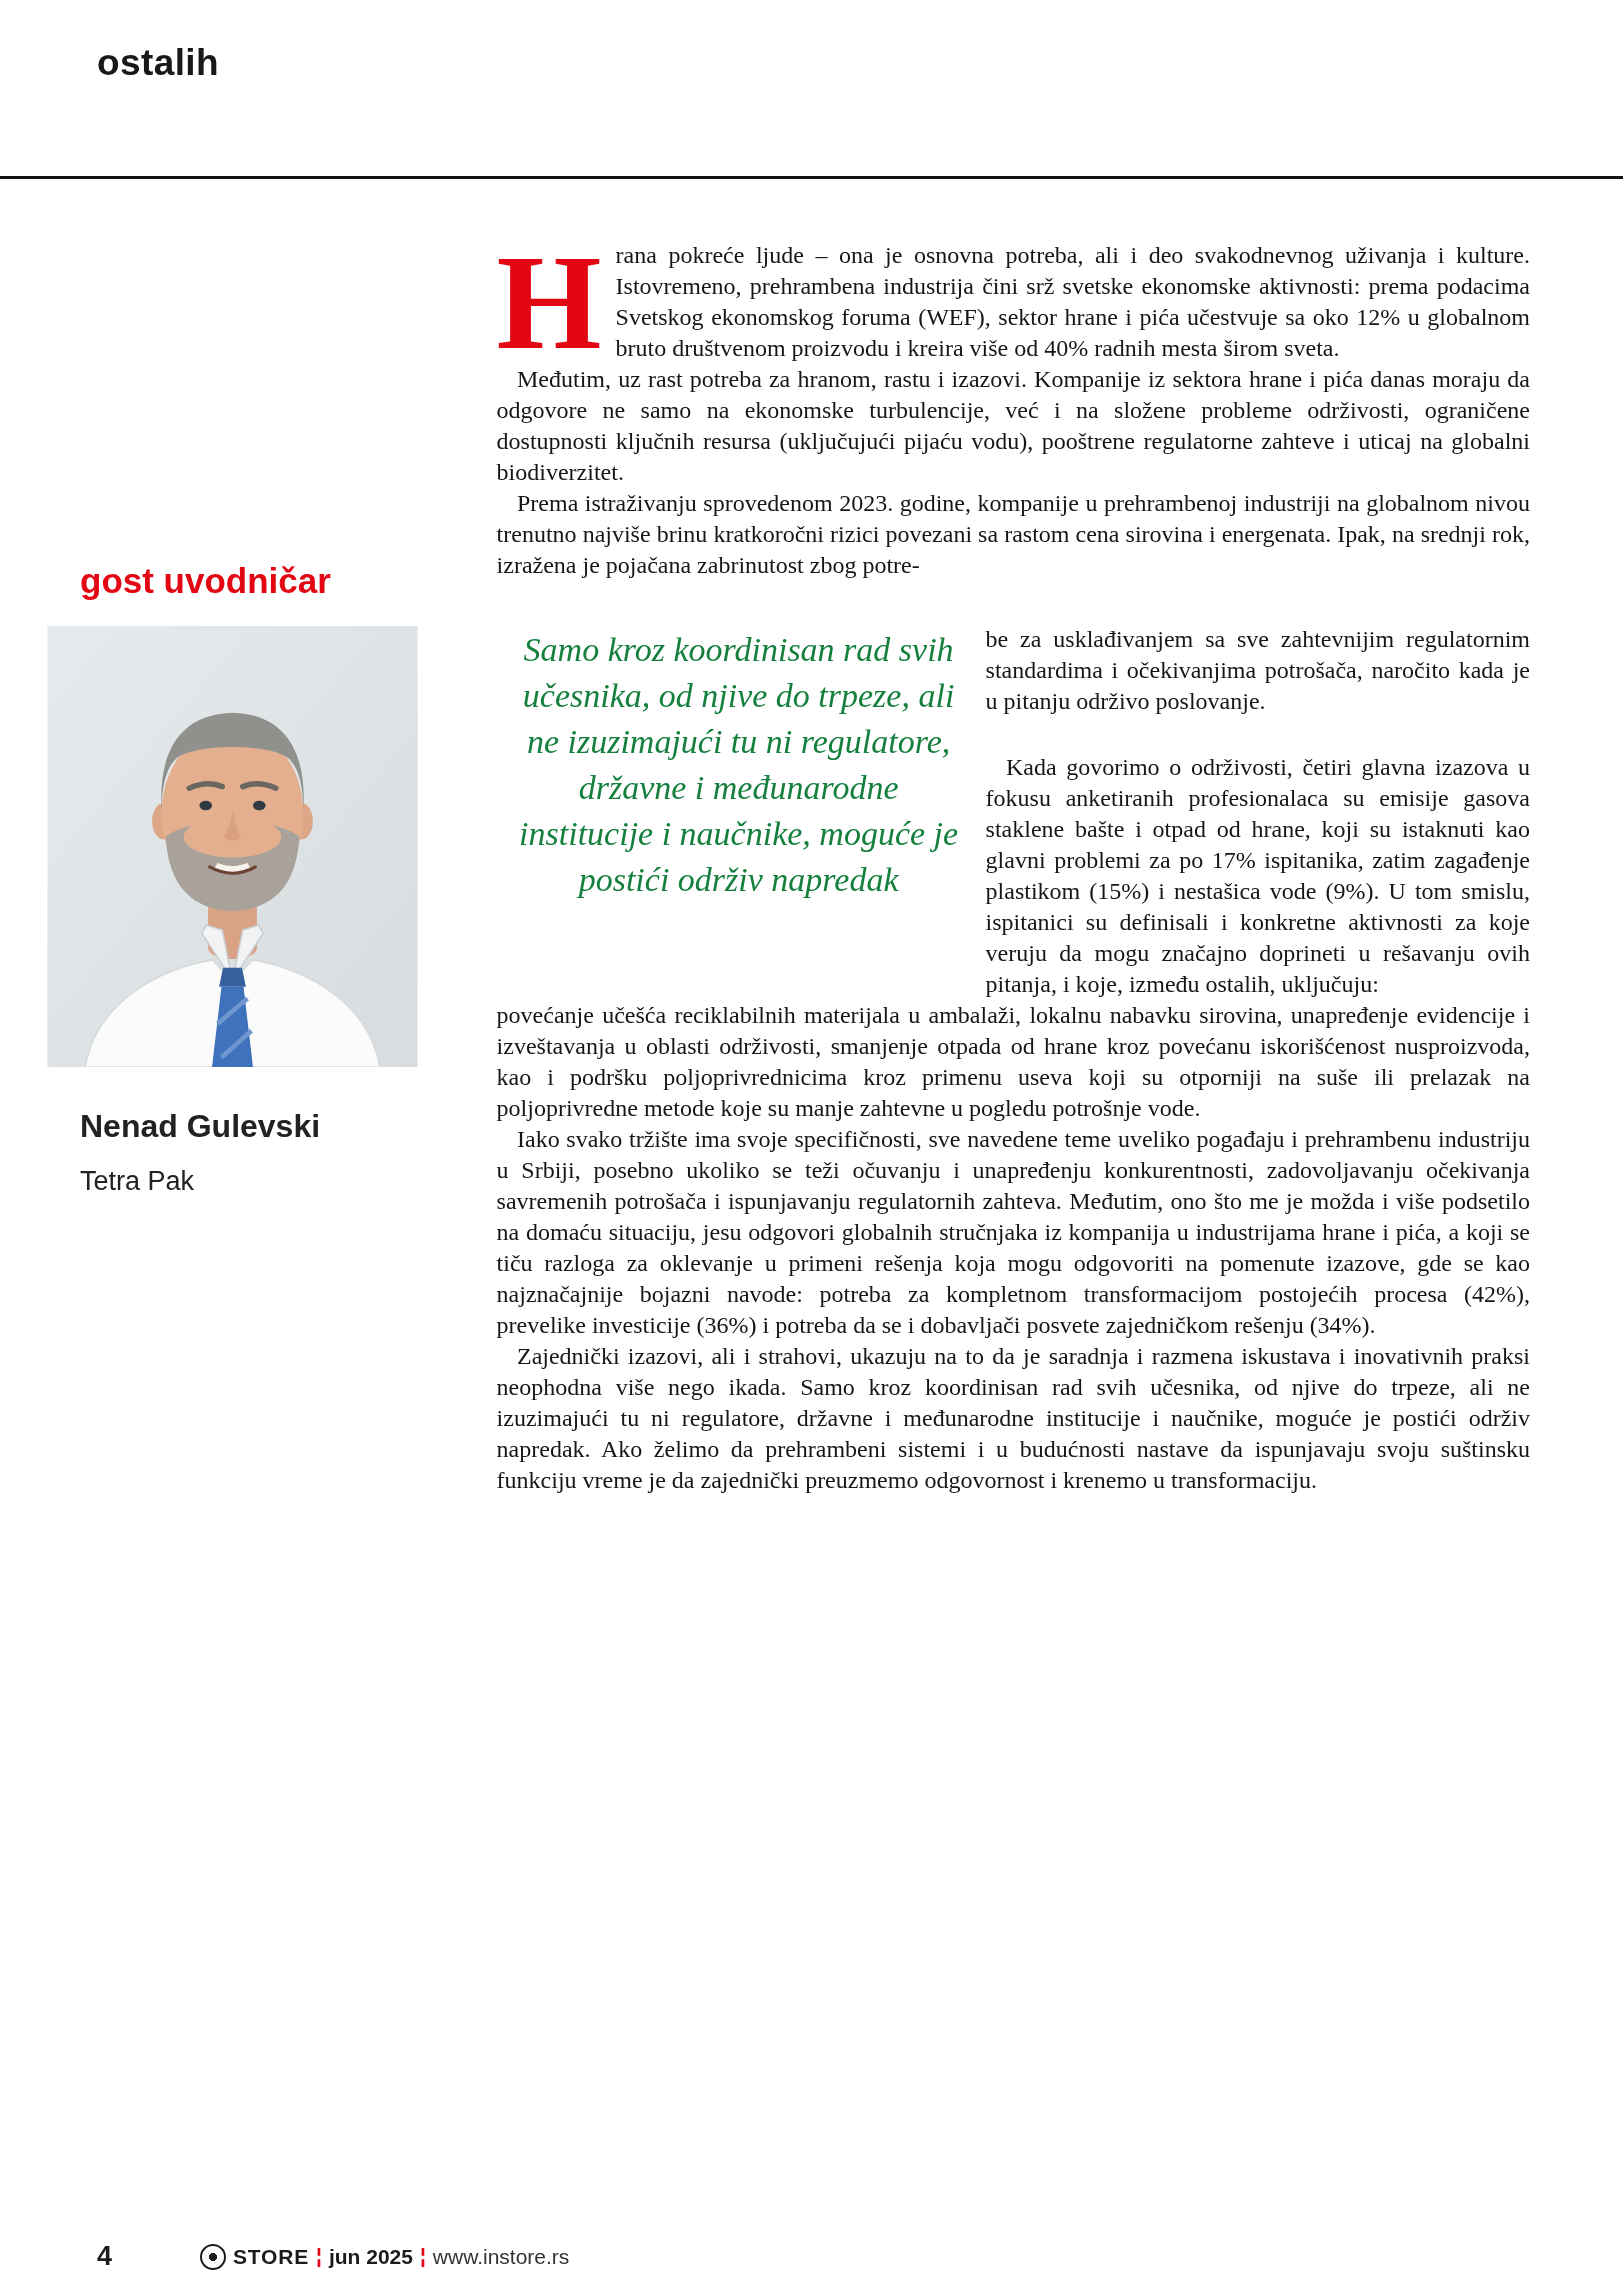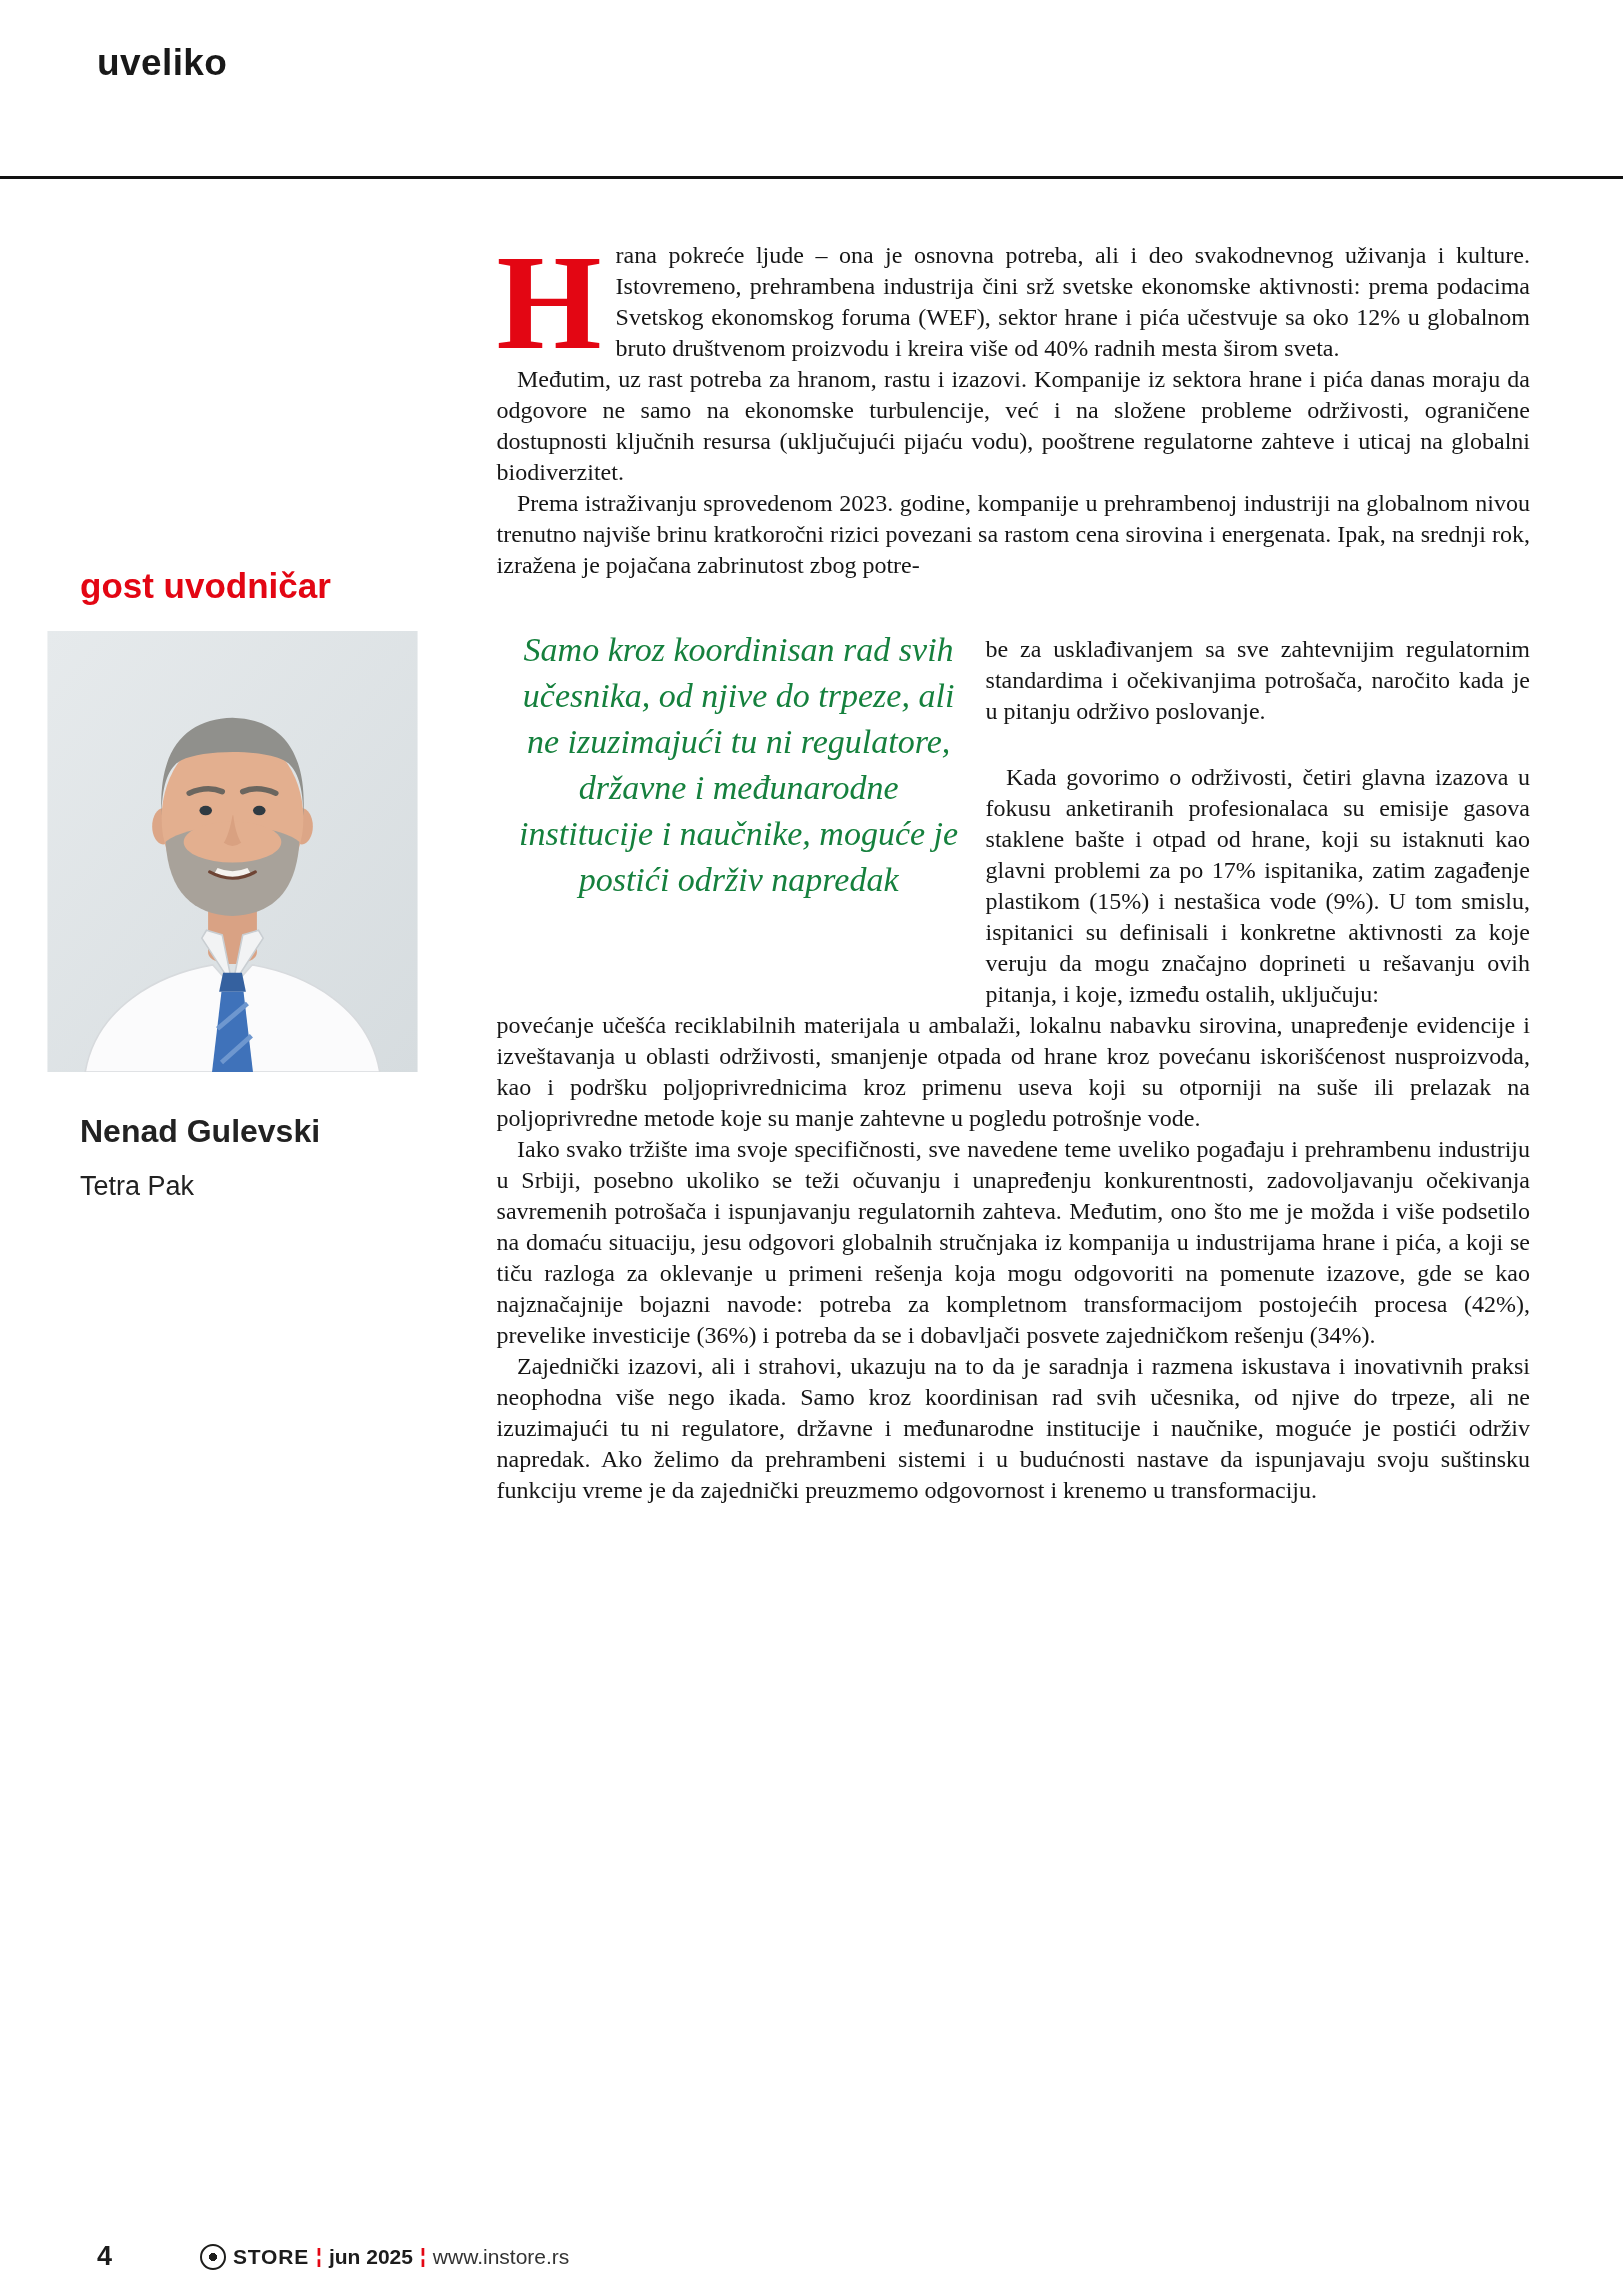--- a/index.html
+++ b/index.html
@@ -96,21 +96,21 @@
     flex:0 0 440px;
     margin:11px 27px 0 22px;
     font-family:"Liberation Serif", serif;
     font-style:italic;
     font-size:34px;
     line-height:46px;
     text-align:center;
     color:#15803d;
   }
   .narrow-col { flex:1; min-width:0; }
-  .narrow-col .cont { margin-top:18px; text-indent:0; }
+  .narrow-col .cont { margin-top:8px; text-indent:0; }
   .narrow-col .para2 { margin-top:35px; text-indent:20.4px; }
   .wide-cont { margin-top:0; text-indent:0; }
 
   
   .footer {
     position:absolute;
     left:97px; right:93px; top:2243px;
     display:flex;
     align-items:center;
     font-family:"Liberation Sans", sans-serif;
@@ -128,21 +128,21 @@
   .brand-name { font-weight:bold; letter-spacing:0.8px; }
   .issue { font-weight:bold; }
   .sep { color:#e30613; font-weight:bold; transform:translateY(-0.8px); }
   .website { font-weight:normal; color:#333;text-align:center; }
 </style>
 </head>
 <body>
 
 <div class="page">
 
-  <div class="kicker">uveliko</div>
+  <div class="kicker">ostalih</div>
   <div class="top-rule"></div>
 
   <div class="body-row">
 
     <aside class="left-col">
       <div class="guest-label">gost uvodničar</div>
 
       <div class="photo-box">
         <svg viewBox="0 0 470 560" xmlns="http://www.w3.org/2000/svg">
           <defs>

